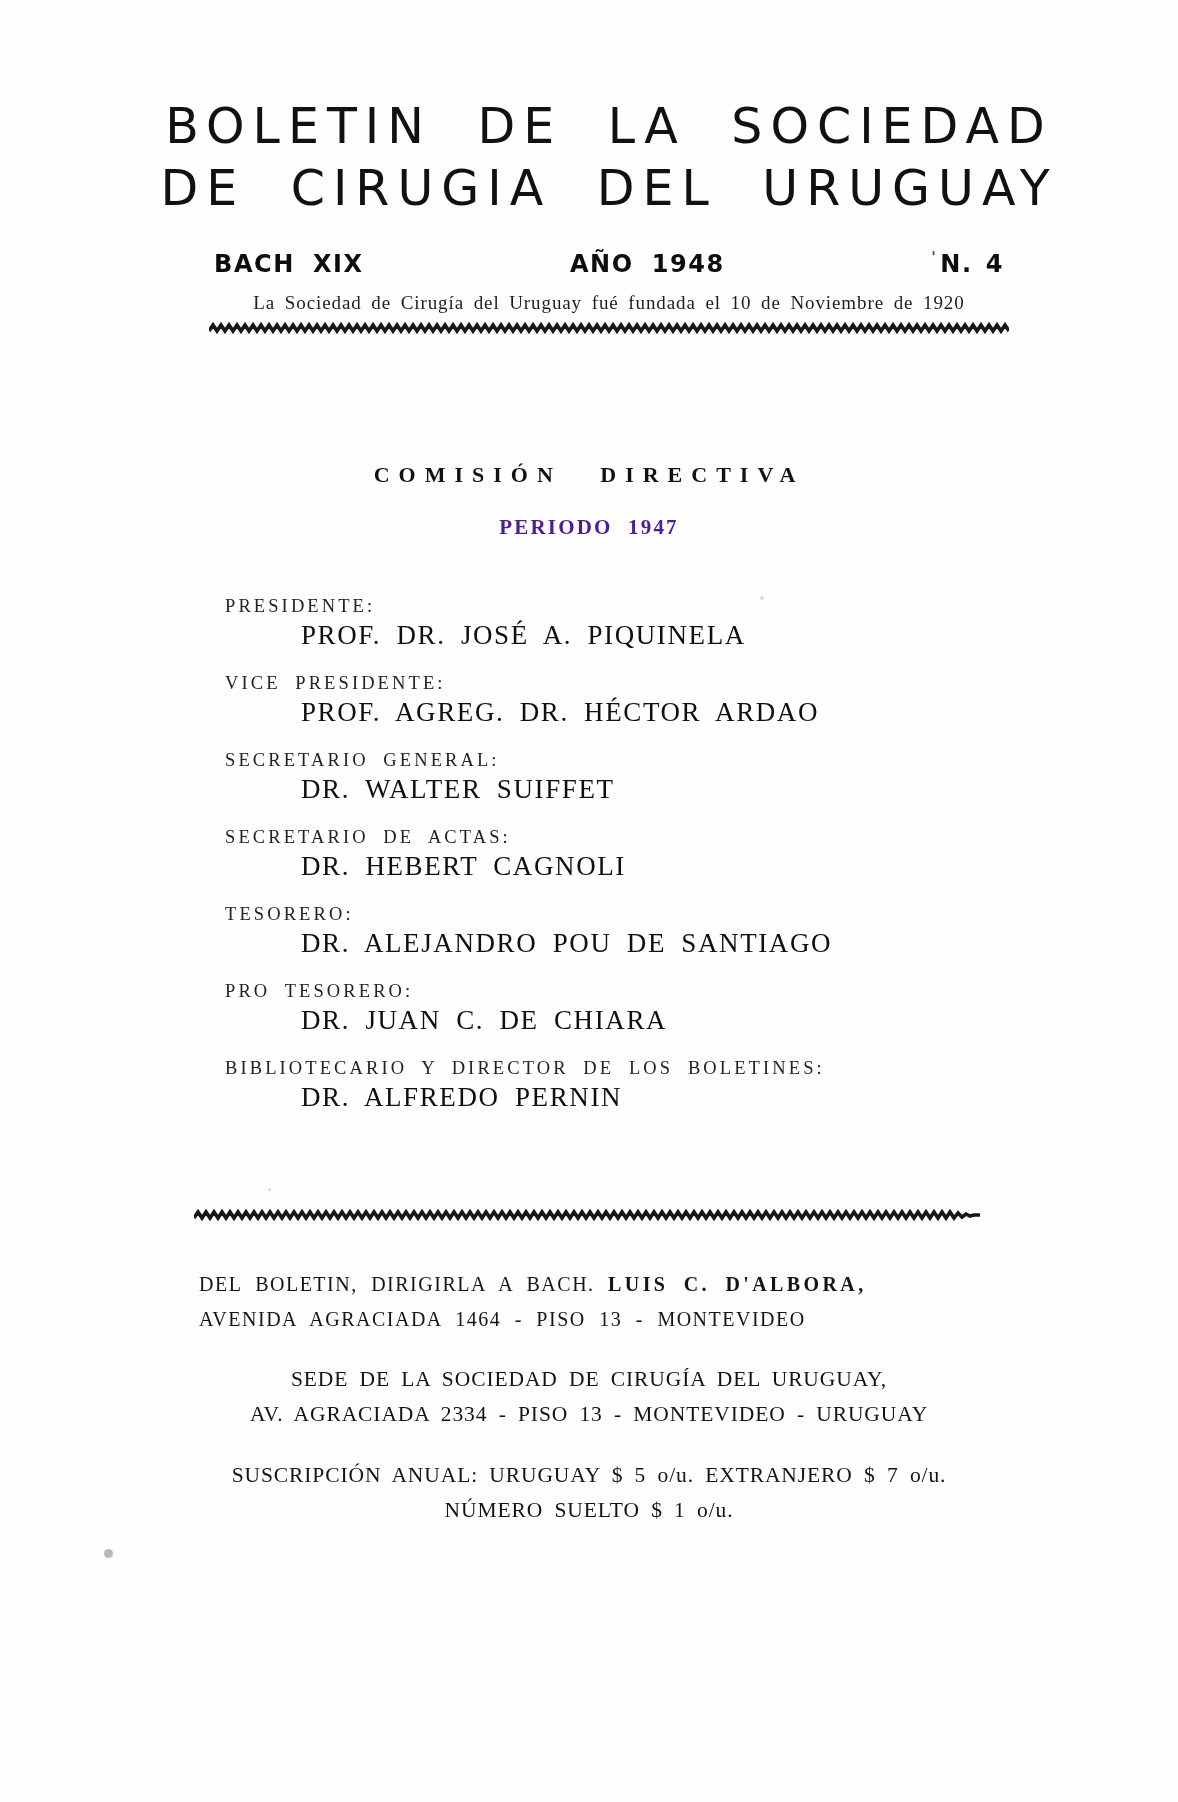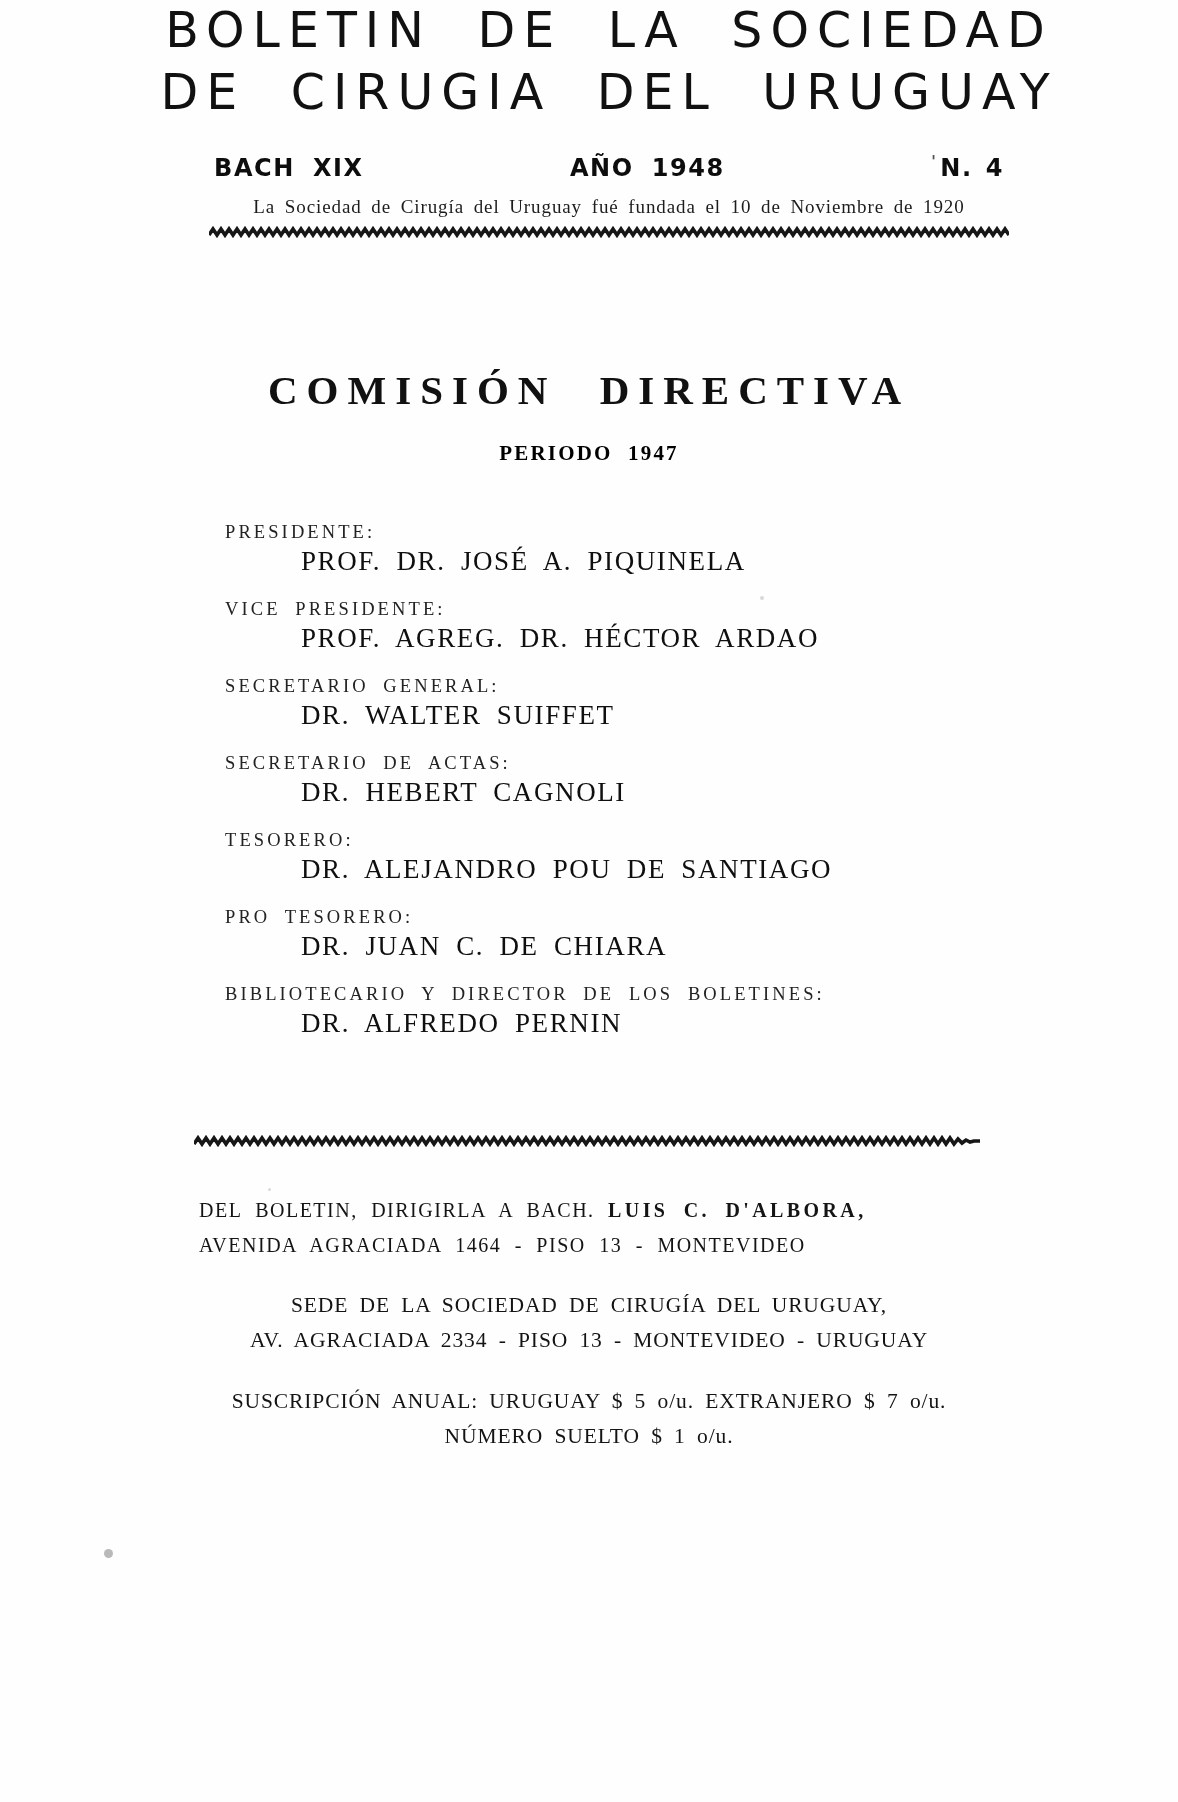--- a/index.html
+++ b/index.html
@@ -16,20 +16,21 @@
     position: relative;
     width: 1178px;
     height: 1802px;
     margin: 0 auto;
     background: #fefefe;
     overflow: hidden;
   }
 
   
   .masthead {
+    padding-top: 96px;
     margin-left: 40px;
   }
   .masthead-line {
     text-align: center;
     font-family: "DejaVu Sans", sans-serif;
     font-weight: 400;
     font-size: 49px;
     letter-spacing: 8px;
     color: #111;
     line-height: 1.26;
@@ -77,34 +78,34 @@
   }
 
   
   .committee {
     margin-top: 128px;
   }
   .committee-title {
     text-align: center;
     font-family: "Liberation Serif", serif;
     font-weight: 700;
-    font-size: 41px;
+    font-size: 22px;
     letter-spacing: 9px;
     word-spacing: 24px;
     color: #111;
   }
   .committee-period {
     text-align: center;
     margin-top: 27px;
     font-family: "Liberation Serif", serif;
     font-weight: 700;
     font-size: 21px;
     letter-spacing: 2.2px;
     word-spacing: 8px;
-    color: #000000;
+    color: #4c1d95;
   }
 
   .officers {
     margin: 56px auto 0 auto;
     width: 800px;
     padding-left: 36px;
     box-sizing: border-box;
   }
   .officer { margin-bottom: 22px; }
   .officer:last-child { margin-bottom: 0; }

